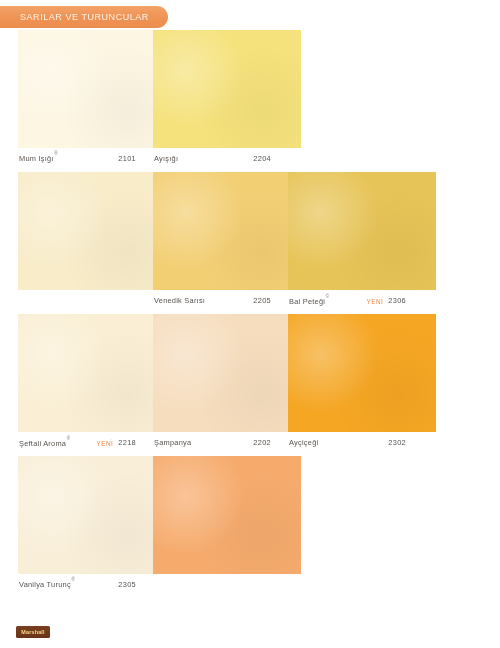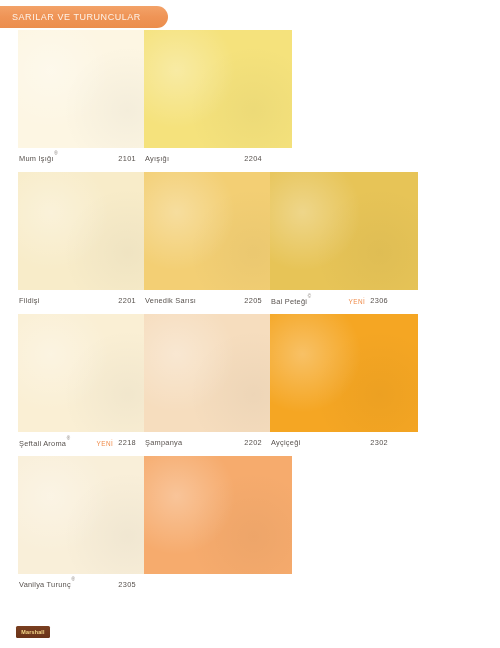--- a/index.html
+++ b/index.html
@@ -25,39 +25,39 @@
     background: linear-gradient(to bottom, #f3a268 0%, #ef9456 50%, #eb8d4d 100%);
     border-top-right-radius: 11px;
     border-bottom-right-radius: 11px;
     display: flex;
     align-items: center;
   }
   #header-title {
     color: #fdf3ea;
     font-size: 9px;
     letter-spacing: 0.55px;
-    padding-left: 12px;
+    padding-left: 20px;
     white-space: nowrap;
     font-family: "Liberation Sans", sans-serif;
   }
 
   
   #swatch-grid {
     position: absolute;
     left: 0;
     top: 30px;
     width: 500px;
   }
   .swatch-row {
     display: flex;
     height: 142px;
   }
   .swatch-cell {
     width: 120px;
-    margin-right: 6px;
+    margin-right: 15px;
     display: flex;
     flex-direction: column;
   }
   .swatch-cell:first-child {
     margin-left: 18px;
   }
   .swatch-chip {
     width: 148px;
     height: 118px;
     position: relative;
@@ -168,28 +168,20 @@
             <span class="color-code">2204</span>
           </div>
         </div>
       </div>
     </div>
     <div class="swatch-row">
       <div class="swatch-cell">
         <div class="swatch-chip" style="background: rgb(248, 236, 201);">
           <div class="chip-texture"></div>
         </div>
-        <div class="swatch-caption">
-          <div class="caption-left">
-            <span class="color-name">Fildişi</span>
-          </div>
-          <div class="caption-right">
-            <span class="color-code">2201</span>
-          </div>
-        </div>
       </div>
       <div class="swatch-cell">
         <div class="swatch-chip" style="background: rgb(243, 207, 116);">
           <div class="chip-texture"></div>
         </div>
         <div class="swatch-caption">
           <div class="caption-left">
             <span class="color-name">Venedik Sarısı</span>
           </div>
           <div class="caption-right">

